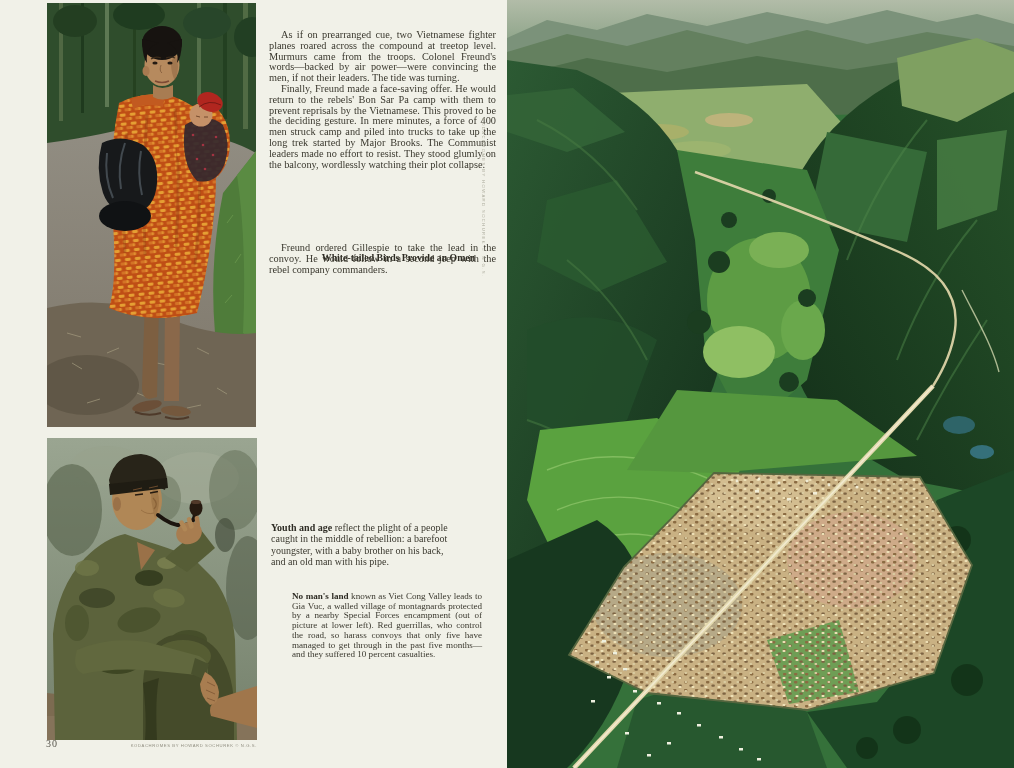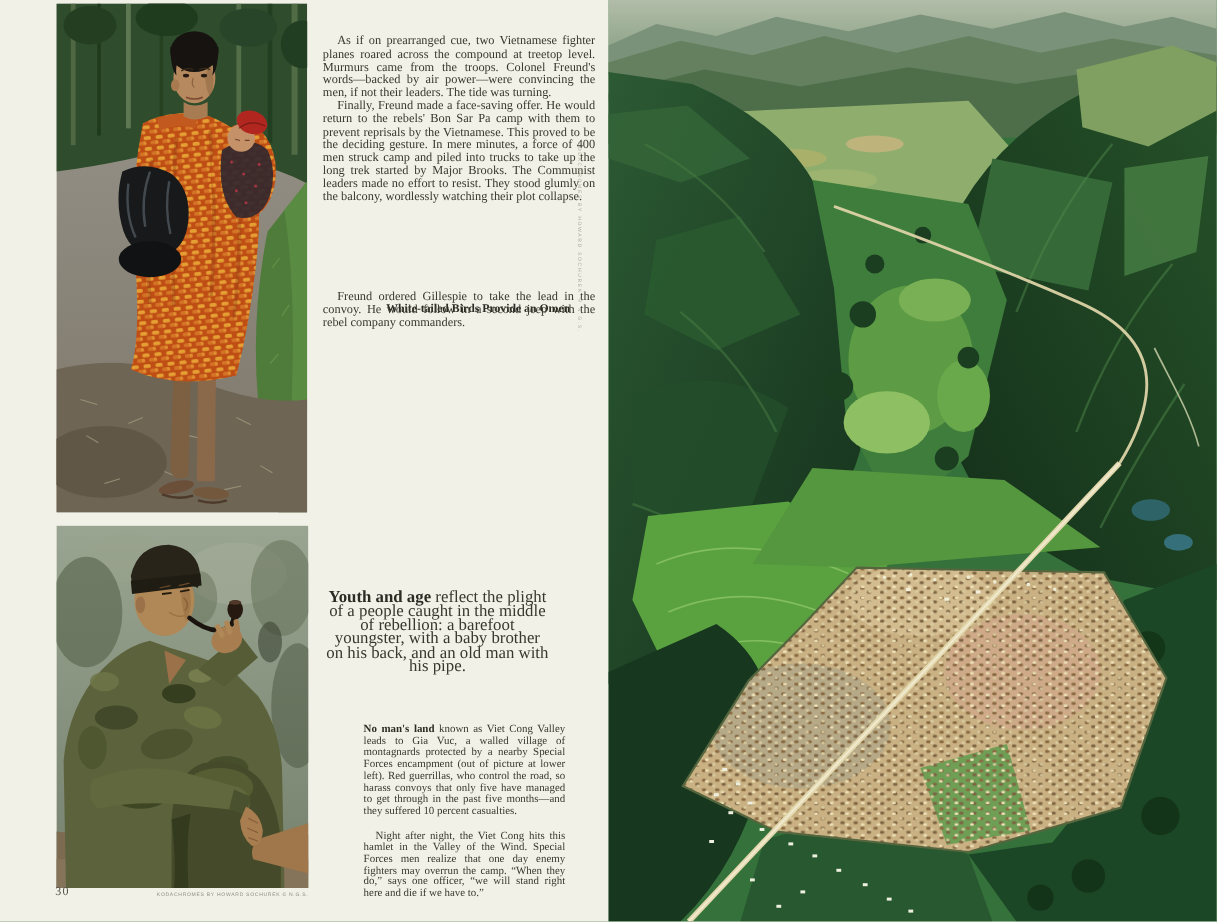--- a/index.html
+++ b/index.html
@@ -19,23 +19,23 @@
 
   .col{position:absolute;left:269px;width:227px;color:#3a382e;
        font-size:10.3px;line-height:10.8px;text-align:justify;}
   .col p{margin:0;text-indent:12px;}
   #block-a{top:30px;}
   #col-heading{position:absolute;left:269px;top:236px;width:227px;margin:16px;
        text-align:center;font-size:9.8px;line-height:11px;font-weight:bold;color:#2d2b23;}
   #block-b{top:243px;}
 
   .caption{position:absolute;color:#3a382e;}
-  #caption-youth{left:271px;top:493px;width:187px;font-size:14px;line-height:11.4px;text-align:center;}
+  #caption-youth{left:271px;top:522px;width:187px;font-size:10px;line-height:11.4px;}
   #caption-nomans{left:292px;top:592px;width:190px;font-size:9.1px;line-height:9.7px;text-align:justify;}
-  #caption-nomans p{margin:11px;}
+  #caption-nomans p{margin:0;}
   #caption-nomans p + p{text-indent:10px;}
   .caption .lead{font-weight:bold;color:#2d2b23;}
 
   .folio{position:absolute;left:46px;top:738px;font-size:10px;letter-spacing:1px;color:#55534a;}
   .credit{position:absolute;left:112px;top:743px;width:145px;text-align:right;
       font-family:"Liberation Sans","DejaVu Sans",sans-serif;
       font-size:4.2px;letter-spacing:.6px;color:#908e80;white-space:nowrap;}
   .vcredit{position:absolute;left:481px;top:118px;height:300px;
       writing-mode:vertical-rl;font-family:"Liberation Sans","DejaVu Sans",sans-serif;
       font-size:4.2px;letter-spacing:1.4px;color:#adac9d;white-space:nowrap;overflow:hidden;}
@@ -243,21 +243,20 @@
     <div id="block-b" class="col">
       <p>Freund ordered Gillespie to take the lead in the convoy. He would follow in a second jeep with the rebel company commanders.</p>
     </div>
 
     <div id="caption-youth" class="caption">
       <span class="lead">Youth and age</span><span> reflect the plight of a people caught in the middle of rebellion: a barefoot youngster, with a baby brother on his back, and an old man with his pipe.</span>
     </div>
 
     <div id="caption-nomans" class="caption">
       <p><span class="lead">No man's land</span><span> known as Viet Cong Valley leads to Gia Vuc, a walled village of montagnards protected by a nearby Special Forces encampment (out of picture at lower left). Red guerrillas, who control the road, so harass convoys that only five have managed to get through in the past five months—and they suffered 10 percent casualties.</span></p>
-      <p>Night after night, the Viet Cong hits this hamlet in the Valley of the Wind. Special Forces men realize that one day enemy fighters may overrun the camp. “When they do,” says one officer, “we will stand right here and die if we have to.”</p>
     </div>
 
     <div class="folio">30</div>
     <div class="credit">KODACHROMES BY HOWARD SOCHUREK © N.G.S.</div>
     <div class="vcredit">KODACHROMES BY HOWARD SOCHUREK © N.G.S.</div>
   </div>
 
   <div class="right-page">
     <svg id="photo-aerial" viewBox="0 0 507 768" xmlns="http://www.w3.org/2000/svg">
       <defs>

